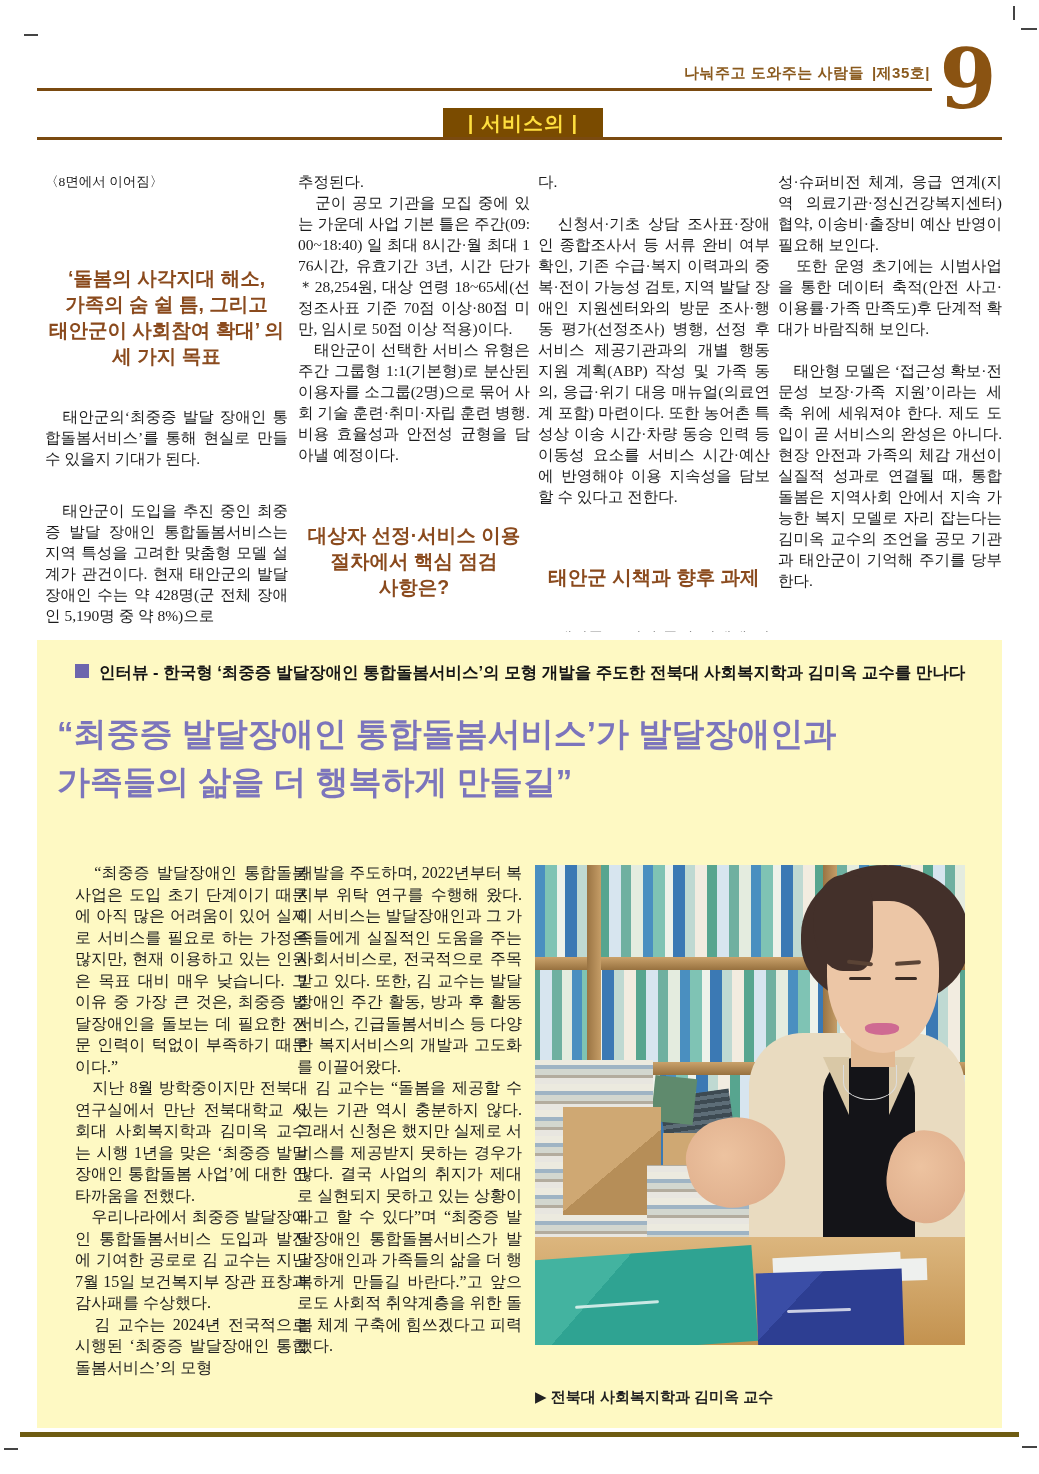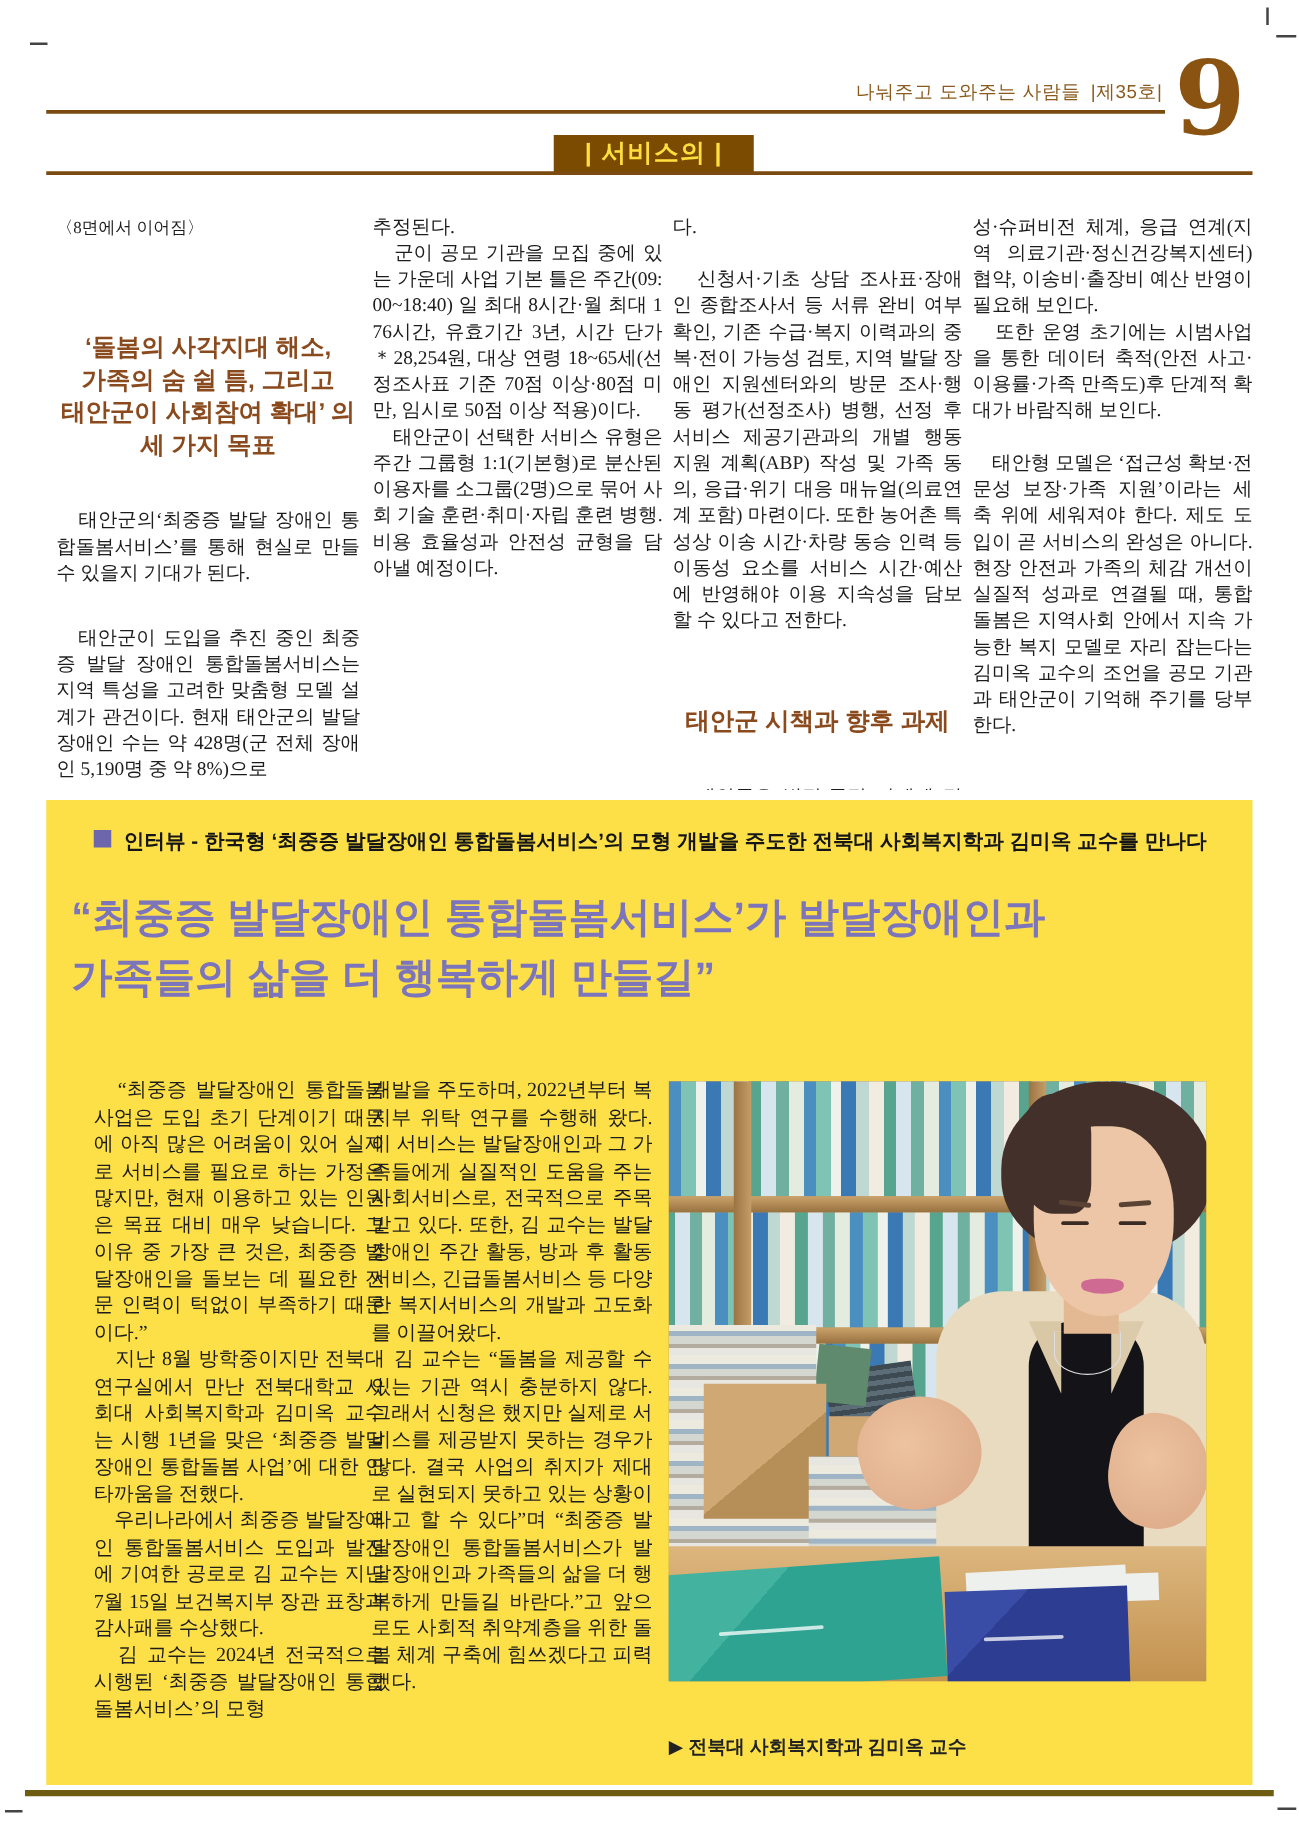--- a/index.html
+++ b/index.html
@@ -1,21 +1,21 @@
 <!DOCTYPE html>
 <html><head>
 <meta charset="utf-8">
 <style>
   html,body{margin:0;padding:0;background:#fff;}
   .page{position:relative;width:1039px;height:1474px;background:#fff;overflow:hidden;
         font-family:"Liberation Serif","DejaVu Serif",serif;color:#1c1c1c;}
   .crop{position:absolute;background:#444;}
   
   .edition{position:absolute;top:64px;left:37px;width:893px;text-align:right;
-           font-family:"Liberation Sans","DejaVu Sans",sans-serif;font-weight:normal;
+           font-family:"Liberation Sans","DejaVu Sans",sans-serif;font-weight:bold;
            font-size:15px;color:#8a5a1e;letter-spacing:.5px;}
   .edition .issue{margin-left:8px;}
   .pagenum{position:absolute;top:38px;left:928px;width:80px;text-align:center;
            font-family:"DejaVu Serif","Liberation Serif",serif;font-weight:bold;
            font-size:82px;line-height:1;color:#8a5312;}
   .rule-top{position:absolute;top:88px;left:37px;width:895px;height:3px;background:#7a4a10;}
   .rule-top2{position:absolute;top:137px;left:37px;width:965px;height:3px;background:#7a4a10;}
   .badge{position:absolute;top:108px;left:443px;width:160px;height:31px;background:#7a4b00;
          font-family:"Liberation Sans","DejaVu Sans",sans-serif;font-weight:bold;font-size:20px;
          color:#ffdf3e;text-align:center;line-height:31px;letter-spacing:1px;}
@@ -27,21 +27,21 @@
   .c2{left:298px;width:232px;}
   .c3{left:538px;width:232px;}
   .c4{left:778px;width:224px;}
   .note{font-size:13.5px;margin:0 0 52px 0;white-space:normal;}
   .hl{font-family:"Liberation Sans","DejaVu Sans",sans-serif;font-weight:bold;color:#8a4a1d;
       font-size:19.5px;line-height:26px;text-align:center;word-break:keep-all;white-space:normal;
       margin:0 0 16px 0;}
   .hl.mt{margin-top:26px;}
   .bodytxt{margin:0 0 10px 0;}
   
-  .interview{position:absolute;top:640px;left:37px;width:965px;height:788px;background:#fde047;}
+  .interview{position:absolute;top:640px;left:37px;width:965px;height:788px;background:#fef9c3;}
   .kicker{position:absolute;top:22px;left:38px;right:30px;
           font-family:"Liberation Sans","DejaVu Sans",sans-serif;font-weight:bold;
           font-size:16.5px;color:#151515;word-break:keep-all;}
   .kicker .sq{display:inline-block;width:14px;height:14px;background:#6d66ad;margin-right:10px;}
   .iv-headline{position:absolute;top:70px;left:20px;width:925px;text-align:left;
                font-family:"Liberation Sans","DejaVu Sans",sans-serif;font-weight:bold;
                font-size:33px;line-height:48px;color:#7c75bc;white-space:pre-line;
                word-break:keep-all;margin:0;}
   .iv-col{position:absolute;top:222px;height:548px;overflow:hidden;font-size:16px;line-height:21.5px;
           text-align:justify;word-break:break-all;white-space:pre-line;}
@@ -109,20 +109,21 @@
     <p class="note">〈8면에서 이어짐〉</p>
     <h2 class="hl">‘돌봄의 사각지대 해소, 가족의 숨 쉴 틈, 그리고 태안군이 사회참여 확대’ 의 세 가지 목표</h2>
     <p class="bodytxt">　태안군의‘최중증 발달 장애인 통합돌봄서비스’를 통해 현실로 만들 수 있을지 기대가 된다.</p>
     <p class="bodytxt">　태안군이 도입을 추진 중인 최중증 발달 장애인 통합돌봄서비스는 지역 특성을 고려한 맞춤형 모델 설계가 관건이다. 현재 태안군의 발달 장애인 수는 약 428명(군 전체 장애인 5,190명 중 약 8%)으로</p>
   </div>
 
   <div class="col c2">
     <p class="bodytxt">추정된다.
 　군이 공모 기관을 모집 중에 있는 가운데  사업 기본 틀은 주간(09:00~18:40) 일 최대 8시간·월 최대 176시간, 유효기간 3년, 시간 단가 ＊28,254원, 대상 연령 18~65세(선정조사표 기준 70점 이상·80점 미만, 임시로 50점 이상 적용)이다.
 　태안군이 선택한 서비스 유형은 주간 그룹형 1:1(기본형)로 분산된 이용자를 소그룹(2명)으로 묶어 사회 기술 훈련·취미·자립 훈련 병행. 비용 효율성과 안전성 균형을 담아낼 예정이다.</p>
+    <h3 class="hl mt">대상자 선정·서비스 이용 절차에서 핵심 점검 사항은?</h3>
     
   </div>
 
   <div class="col c3">
     <p class="bodytxt">다.
 
 　신청서·기초 상담 조사표·장애인 종합조사서 등 서류 완비 여부 확인, 기존 수급·복지 이력과의 중복·전이 가능성 검토, 지역 발달 장애인 지원센터와의 방문 조사·행동 평가(선정조사) 병행, 선정 후 서비스 제공기관과의 개별 행동 지원 계획(ABP) 작성 및 가족 동의, 응급·위기 대응 매뉴얼(의료연계 포함) 마련이다. 또한 농어촌 특성상 이송 시간·차량 동승 인력 등 이동성 요소를 서비스 시간·예산에 반영해야 이용 지속성을 담보할 수 있다고 전한다.</p>
     <h3 class="hl mt">태안군 시책과 향후 과제</h3>
     <p class="bodytxt">　태안군은 법적·국정 과제에 맞춰 제도 도입을 준비 중이며, 제공기관 지정(11월)과 함께 가족 지원 강화, 인력 확보 계획 수립이 시급하다. 특히 행동 지원 전문가 양</p>
   </div>

